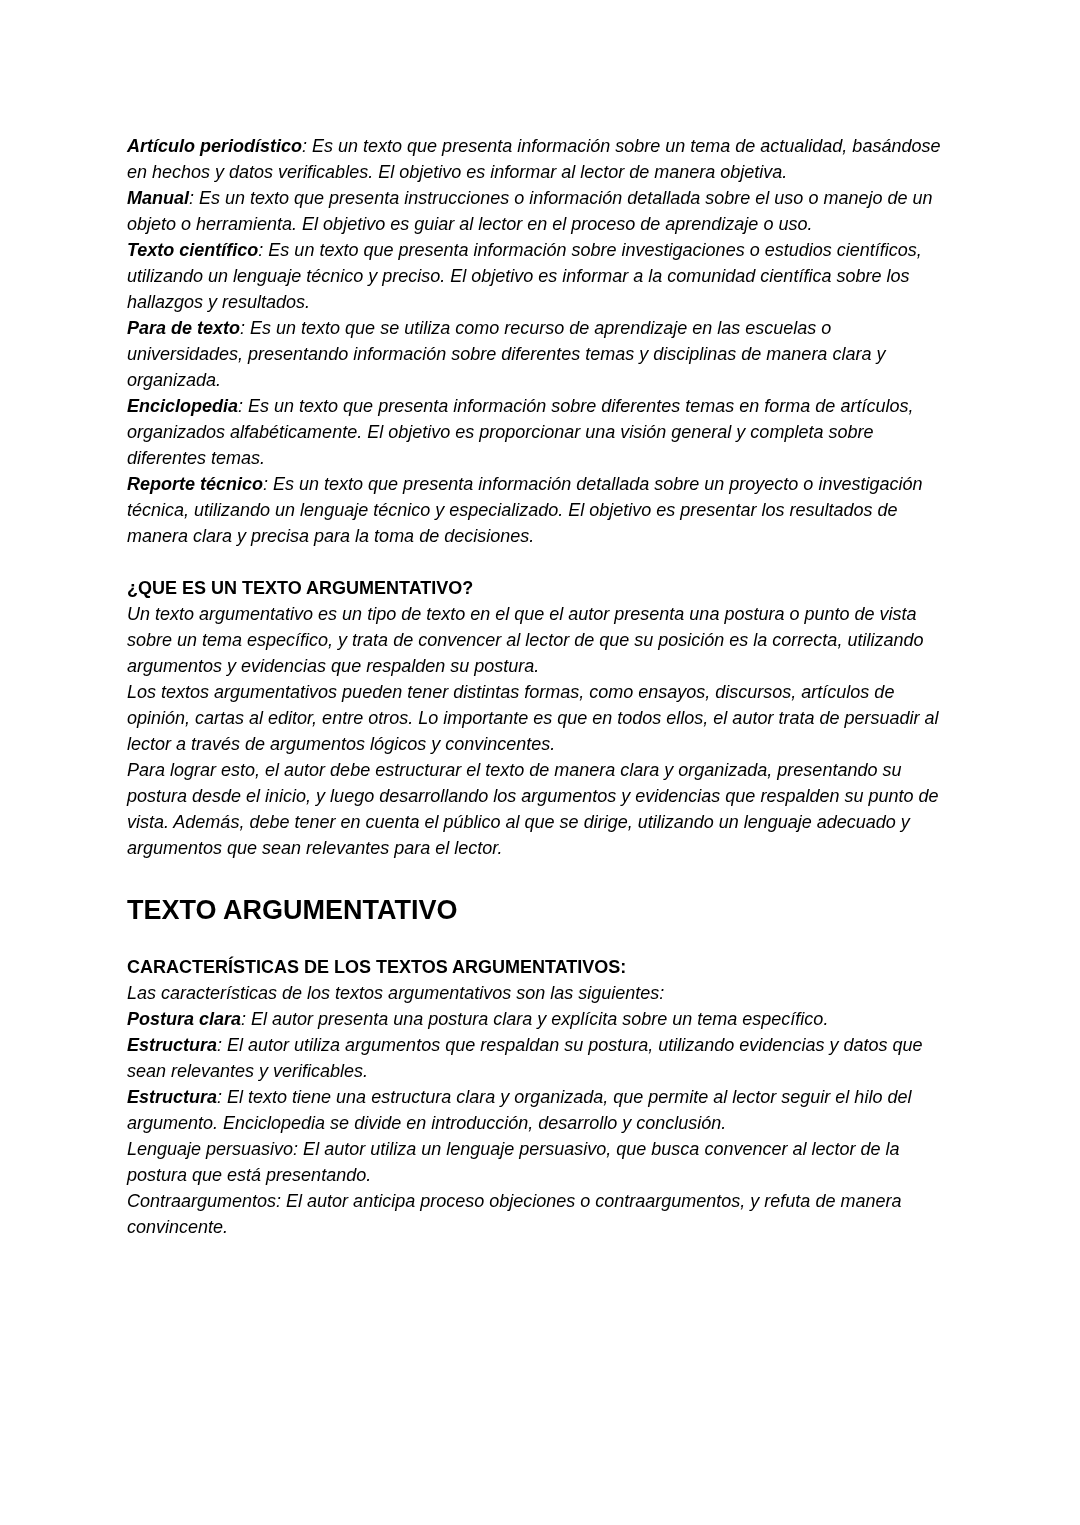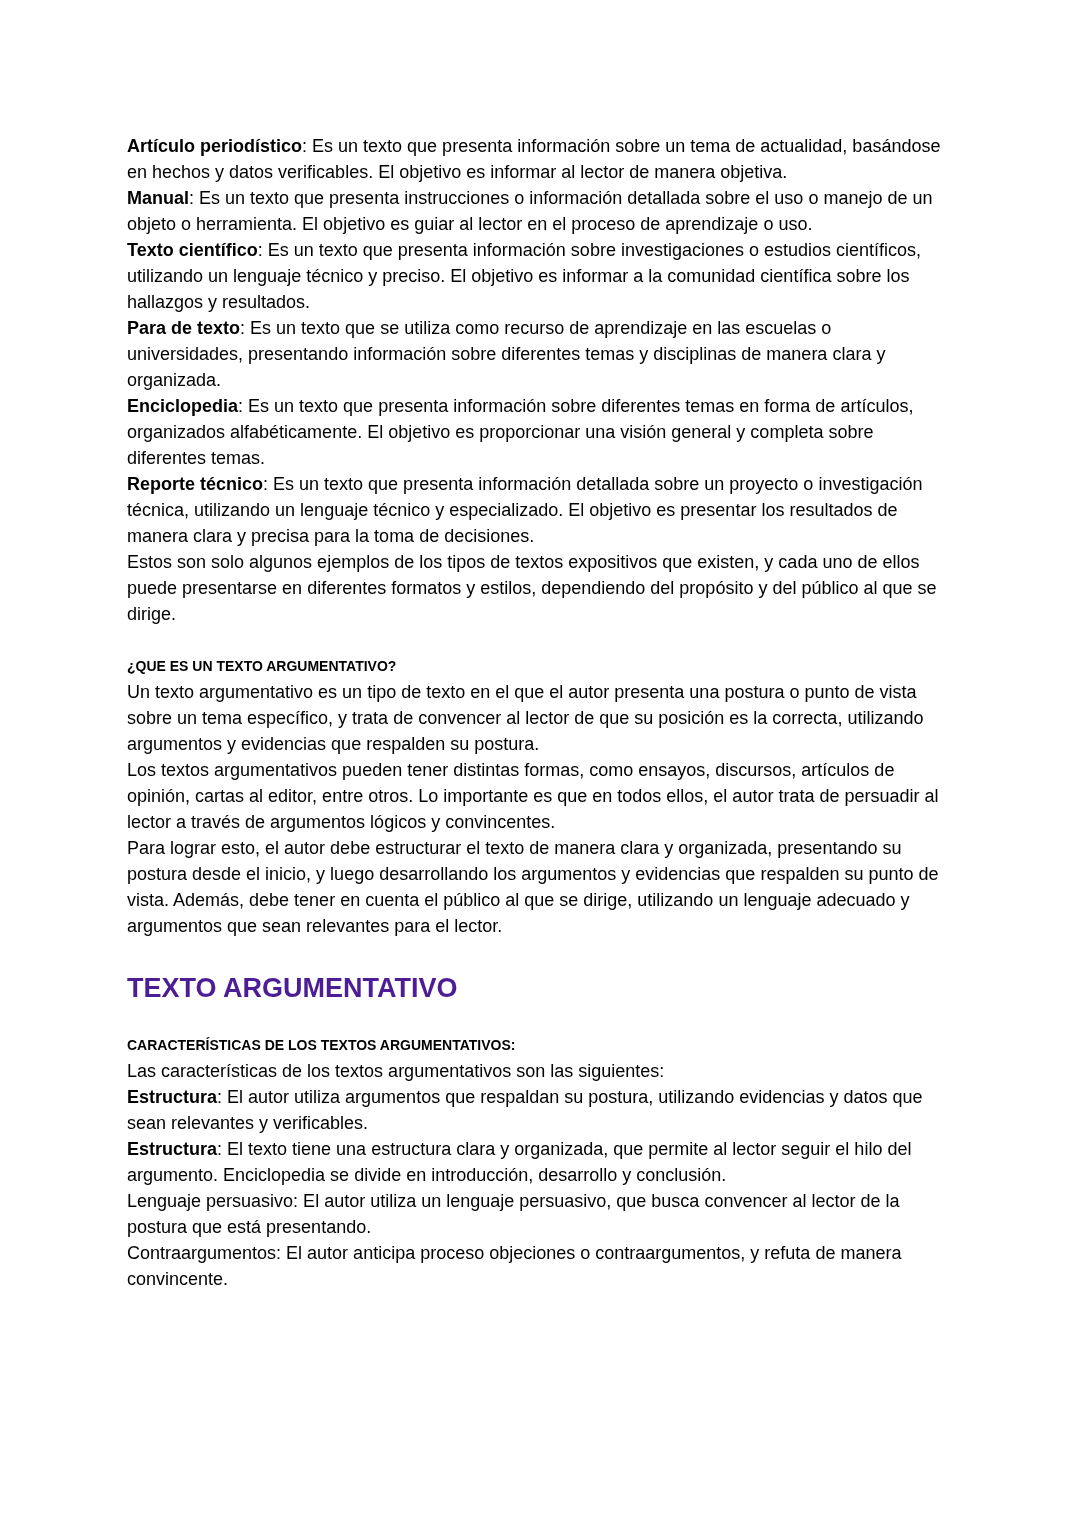--- a/index.html
+++ b/index.html
@@ -13,69 +13,69 @@
     overflow: hidden;
   }
   .doc-page {
     position: absolute;
     left: 127px;
     top: 133px;
     width: 824px;
     font-size: 18px;
     line-height: 26px;
   }
-  .para { margin: 0; }
+  .para { margin: 0; font-style: italic; }
   .para strong { font-weight: bold; }
   .section-heading {
     margin: 26px 0 0 0;
     font-weight: bold;
-    font-size: 14px;
+    font-size: 18px;
     line-height: 26px;
   }
   .doc-title {
     margin: 33px 0 28px 0;
     font-weight: bold;
     font-size: 27px;
     line-height: 32px;
-    color: #4c1d95;
+    color: #000000;
   }
 </style>
 </head>
 <body>
 
 <main class="doc-page">
 
   <p class="para"><strong>Artículo periodístico</strong><span>: Es un texto que presenta información sobre un tema de actualidad, basándose en hechos y datos verificables. El objetivo es informar al lector de manera objetiva.</span></p>
 
   <p class="para"><strong>Manual</strong><span>: Es un texto que presenta instrucciones o información detallada sobre el uso o manejo de un objeto o herramienta. El objetivo es guiar al lector en el proceso de aprendizaje o uso.</span></p>
 
   <p class="para"><strong>Texto científico</strong><span>: Es un texto que presenta información sobre investigaciones o estudios científicos, utilizando un lenguaje técnico y preciso. El objetivo es informar a la comunidad científica sobre los hallazgos y resultados.</span></p>
 
   <p class="para"><strong>Para de texto</strong><span>: Es un texto que se utiliza como recurso de aprendizaje en las escuelas o universidades, presentando información sobre diferentes temas y disciplinas de manera clara y organizada.</span></p>
 
   <p class="para"><strong>Enciclopedia</strong><span>: Es un texto que presenta información sobre diferentes temas en forma de artículos, organizados alfabéticamente. El objetivo es proporcionar una visión general y completa sobre diferentes temas.</span></p>
 
   <p class="para"><strong>Reporte técnico</strong><span>: Es un texto que presenta información detallada sobre un proyecto o investigación técnica, utilizando un lenguaje técnico y especializado. El objetivo es presentar los resultados de manera clara y precisa para la toma de decisiones.</span></p>
 
-  <p class="para">Estos son solo algunos ejemplos de los tipos de textos expositivos que existen, y cada uno de ellos puede presentarse en diferentes formatos y estilos, dependiendo del propósito y del público al que se dirige.</p>
 
   <h2 class="section-heading">¿QUE ES UN TEXTO ARGUMENTATIVO?</h2>
 
   <p class="para">Un texto argumentativo es un tipo de texto en el que el autor presenta una postura o punto de vista sobre un tema específico, y trata de convencer al lector de que su posición es la correcta, utilizando argumentos y evidencias que respalden su postura.</p>
 
   <p class="para">Los textos argumentativos pueden tener distintas formas, como ensayos, discursos, artículos de opinión, cartas al editor, entre otros. Lo importante es que en todos ellos, el autor trata de persuadir al lector a través de argumentos lógicos y convincentes.</p>
 
   <p class="para">Para lograr esto, el autor debe estructurar el texto de manera clara y organizada, presentando su postura desde el inicio, y luego desarrollando los argumentos y evidencias que respalden su punto de vista. Además, debe tener en cuenta el público al que se dirige, utilizando un lenguaje adecuado y argumentos que sean relevantes para el lector.</p>
 
   <h1 class="doc-title">TEXTO ARGUMENTATIVO</h1>
 
   <h2 class="section-heading" style="margin-top:4px;">CARACTERÍSTICAS DE LOS TEXTOS ARGUMENTATIVOS:</h2>
 
   <p class="para">Las características de los textos argumentativos son las siguientes:</p>
 
+  <p class="para"><strong>Postura clara</strong><span>: El autor presenta una postura clara y explícita sobre un tema específico.</span></p>
 
   <p class="para"><strong>Estructura</strong><span>: El autor utiliza argumentos que respaldan su postura, utilizando evidencias y datos que sean relevantes y verificables.</span></p>
 
   <p class="para"><strong>Estructura</strong><span>: El texto tiene una estructura clara y organizada, que permite al lector seguir el hilo del argumento. Enciclopedia se divide en introducción, desarrollo y conclusión.</span></p>
 
   <p class="para">Lenguaje persuasivo: El autor utiliza un lenguaje persuasivo, que busca convencer al lector de la postura que está presentando.</p>
 
   <p class="para">Contraargumentos: El autor anticipa proceso objeciones o contraargumentos, y refuta de manera convincente.</p>
 
 </main>

